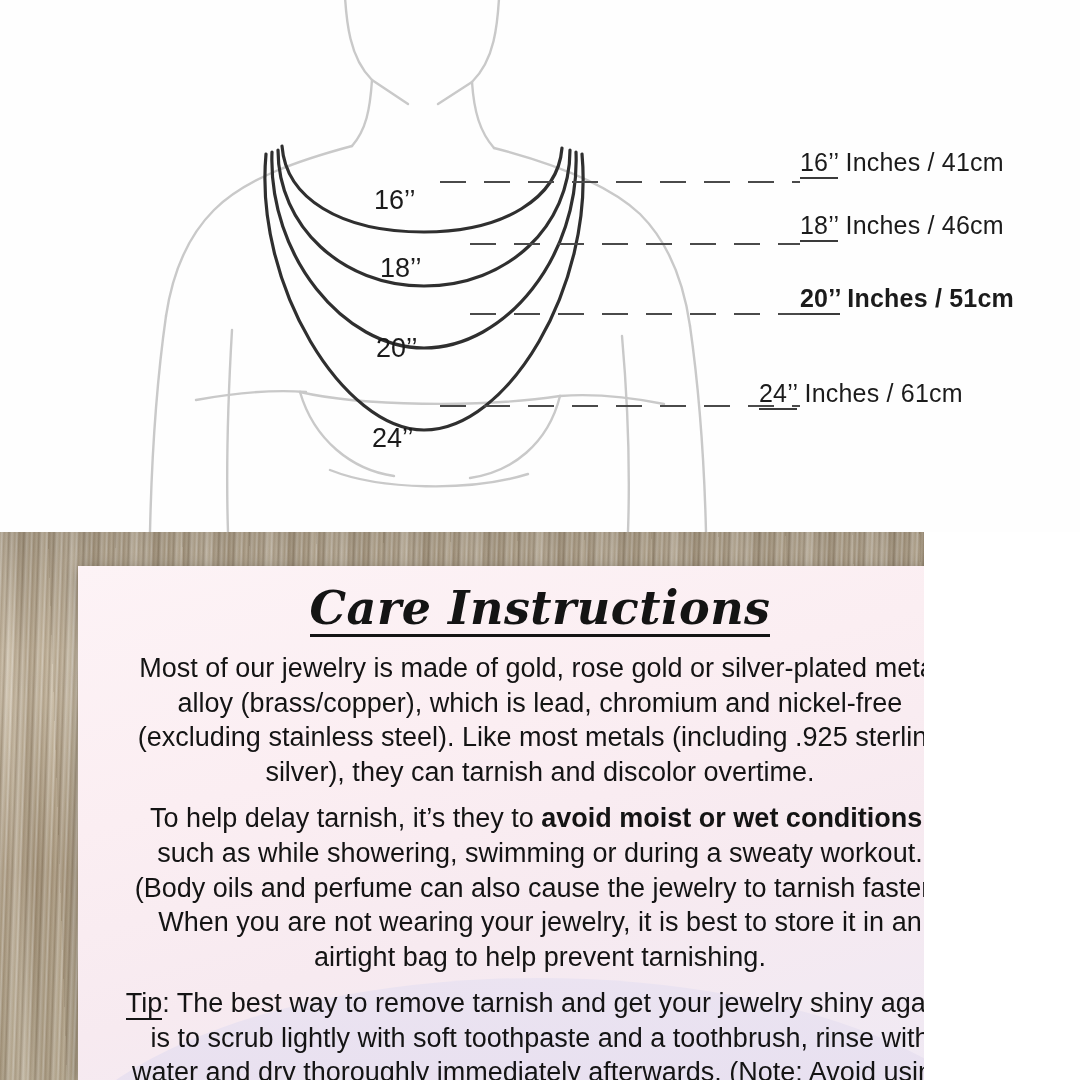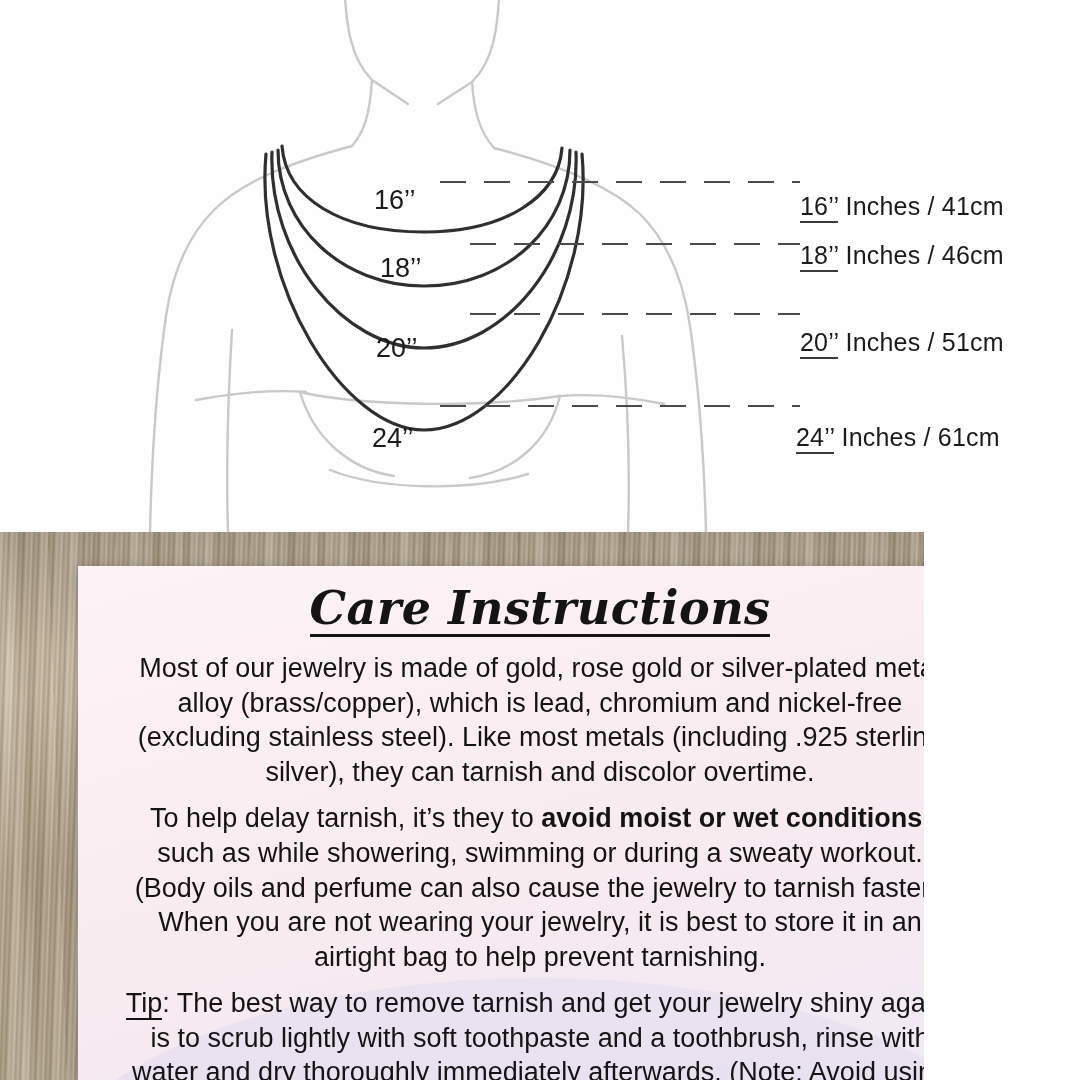--- a/index.html
+++ b/index.html
@@ -33,21 +33,20 @@
   #diagram-svg {
     position: absolute;
     left: 0; top: 0;
   }
 
   .legend-row {
     position: absolute;
     display: flex;
     align-items: center;
     white-space: nowrap;
-    margin-top: 44px;
   }
   .legend-text {
     font-family: "Liberation Sans", sans-serif;
     font-size: 25px;
     color: #1b1b1b;
     letter-spacing: 0.2px;
   }
   .legend-text .uline {
     border-bottom: 2px solid #3a3a3a;
     padding-bottom: 1px;
@@ -186,27 +185,27 @@
         <line x1="440" y1="182" x2="800" y2="182"></line>
         <line x1="470" y1="244" x2="800" y2="244"></line>
         <line x1="470" y1="314" x2="800" y2="314"></line>
         <line x1="440" y1="406" x2="800" y2="406"></line>
       </g>
     </svg>
 
     <div class="legend-row" style="left:800px; top:148px;">
       <span class="legend-text"><span class="uline">16’’</span> <span>Inches / 41cm</span></span>
     </div>
-    <div class="legend-row" style="left:800px; top:197px;align-items:center;">
+    <div class="legend-row" style="left:800px; top:211px;align-items:center;">
       <span class="legend-text"><span class="uline">18’’</span> <span>Inches / 46cm</span></span>
     </div>
-    <div class="legend-row" style="left:800px; top:284px;">
+    <div class="legend-row" style="left:800px; top:284px;font-weight:bold;">
       <span class="legend-text"><span class="uline">20’’</span> <span>Inches / 51cm</span></span>
     </div>
-    <div class="legend-row" style="left:796px; top:379px;">
+    <div class="legend-row" style="left:759px; top:379px;">
       <span class="legend-text"><span class="uline">24’’</span> <span>Inches / 61cm</span></span>
     </div>
   </div>
 
   <div id="care-panel">
     <div id="wood-bg"></div>
     <div id="wood-shade"></div>
 
     <div id="care-card">
       <div id="card-swoosh"></div>

